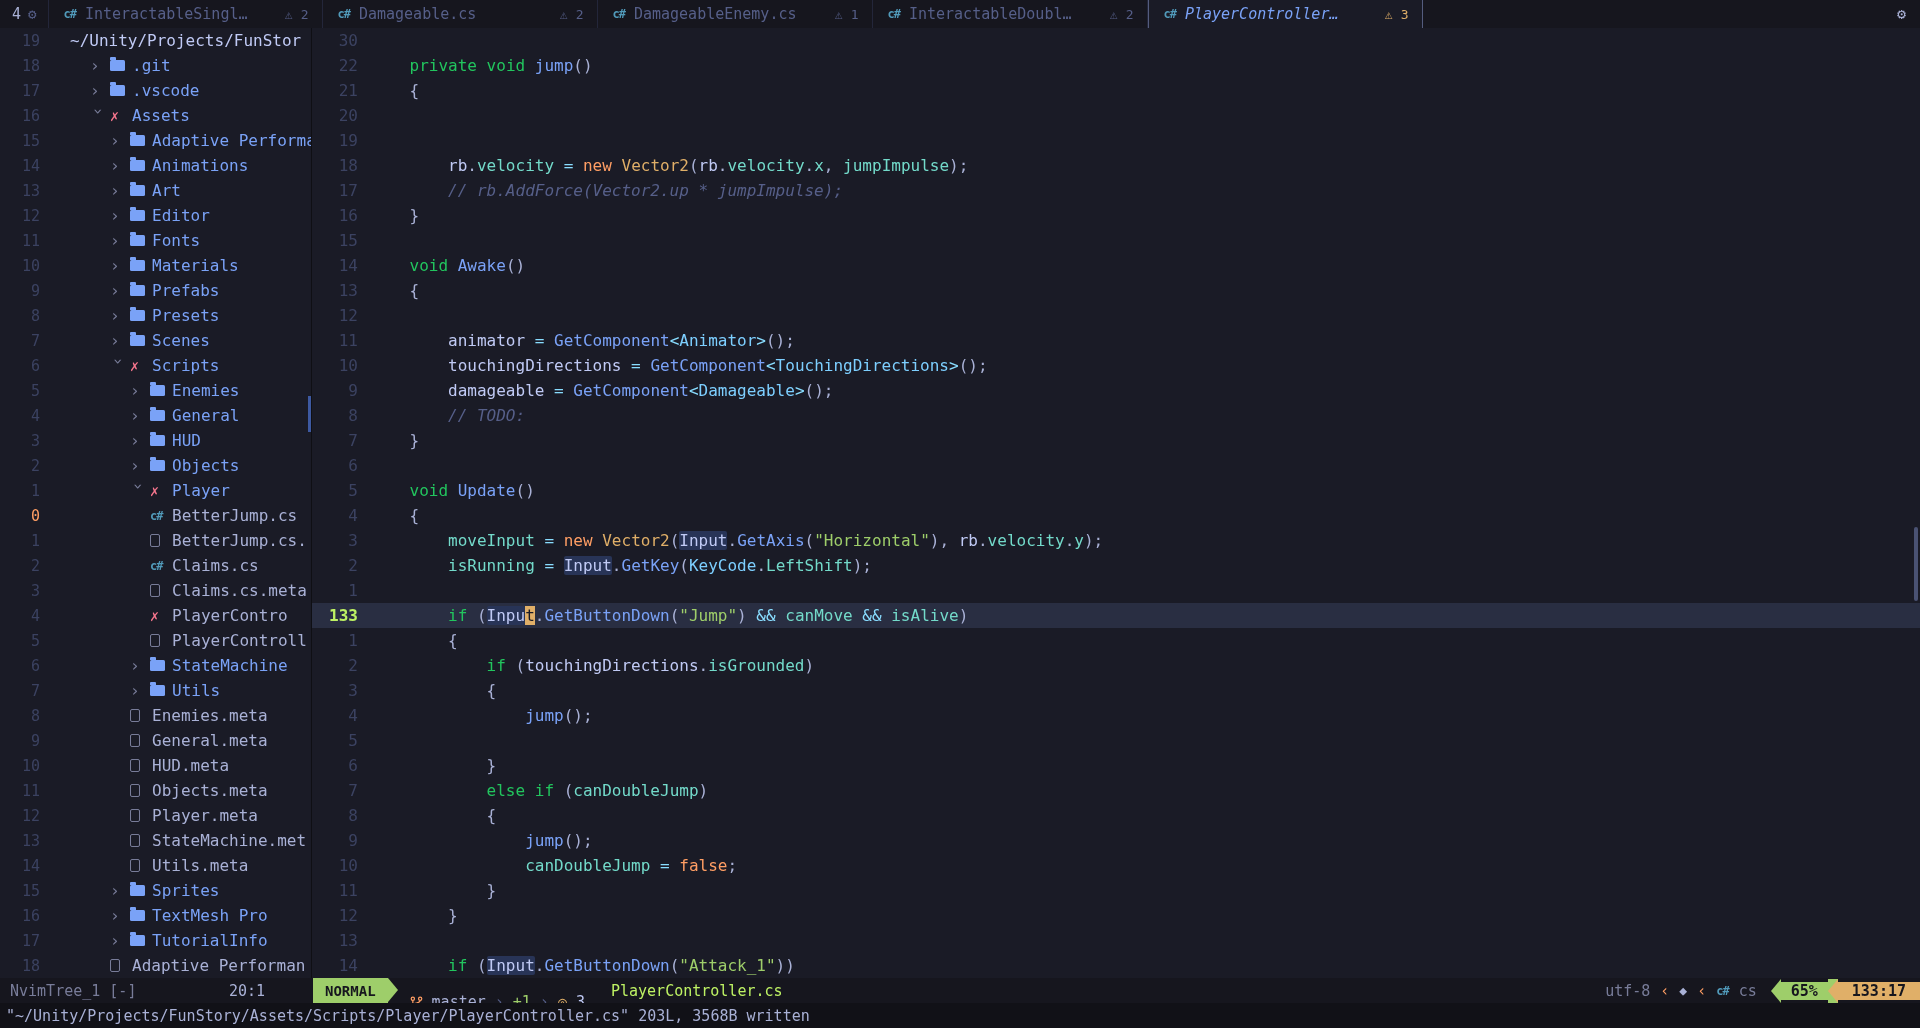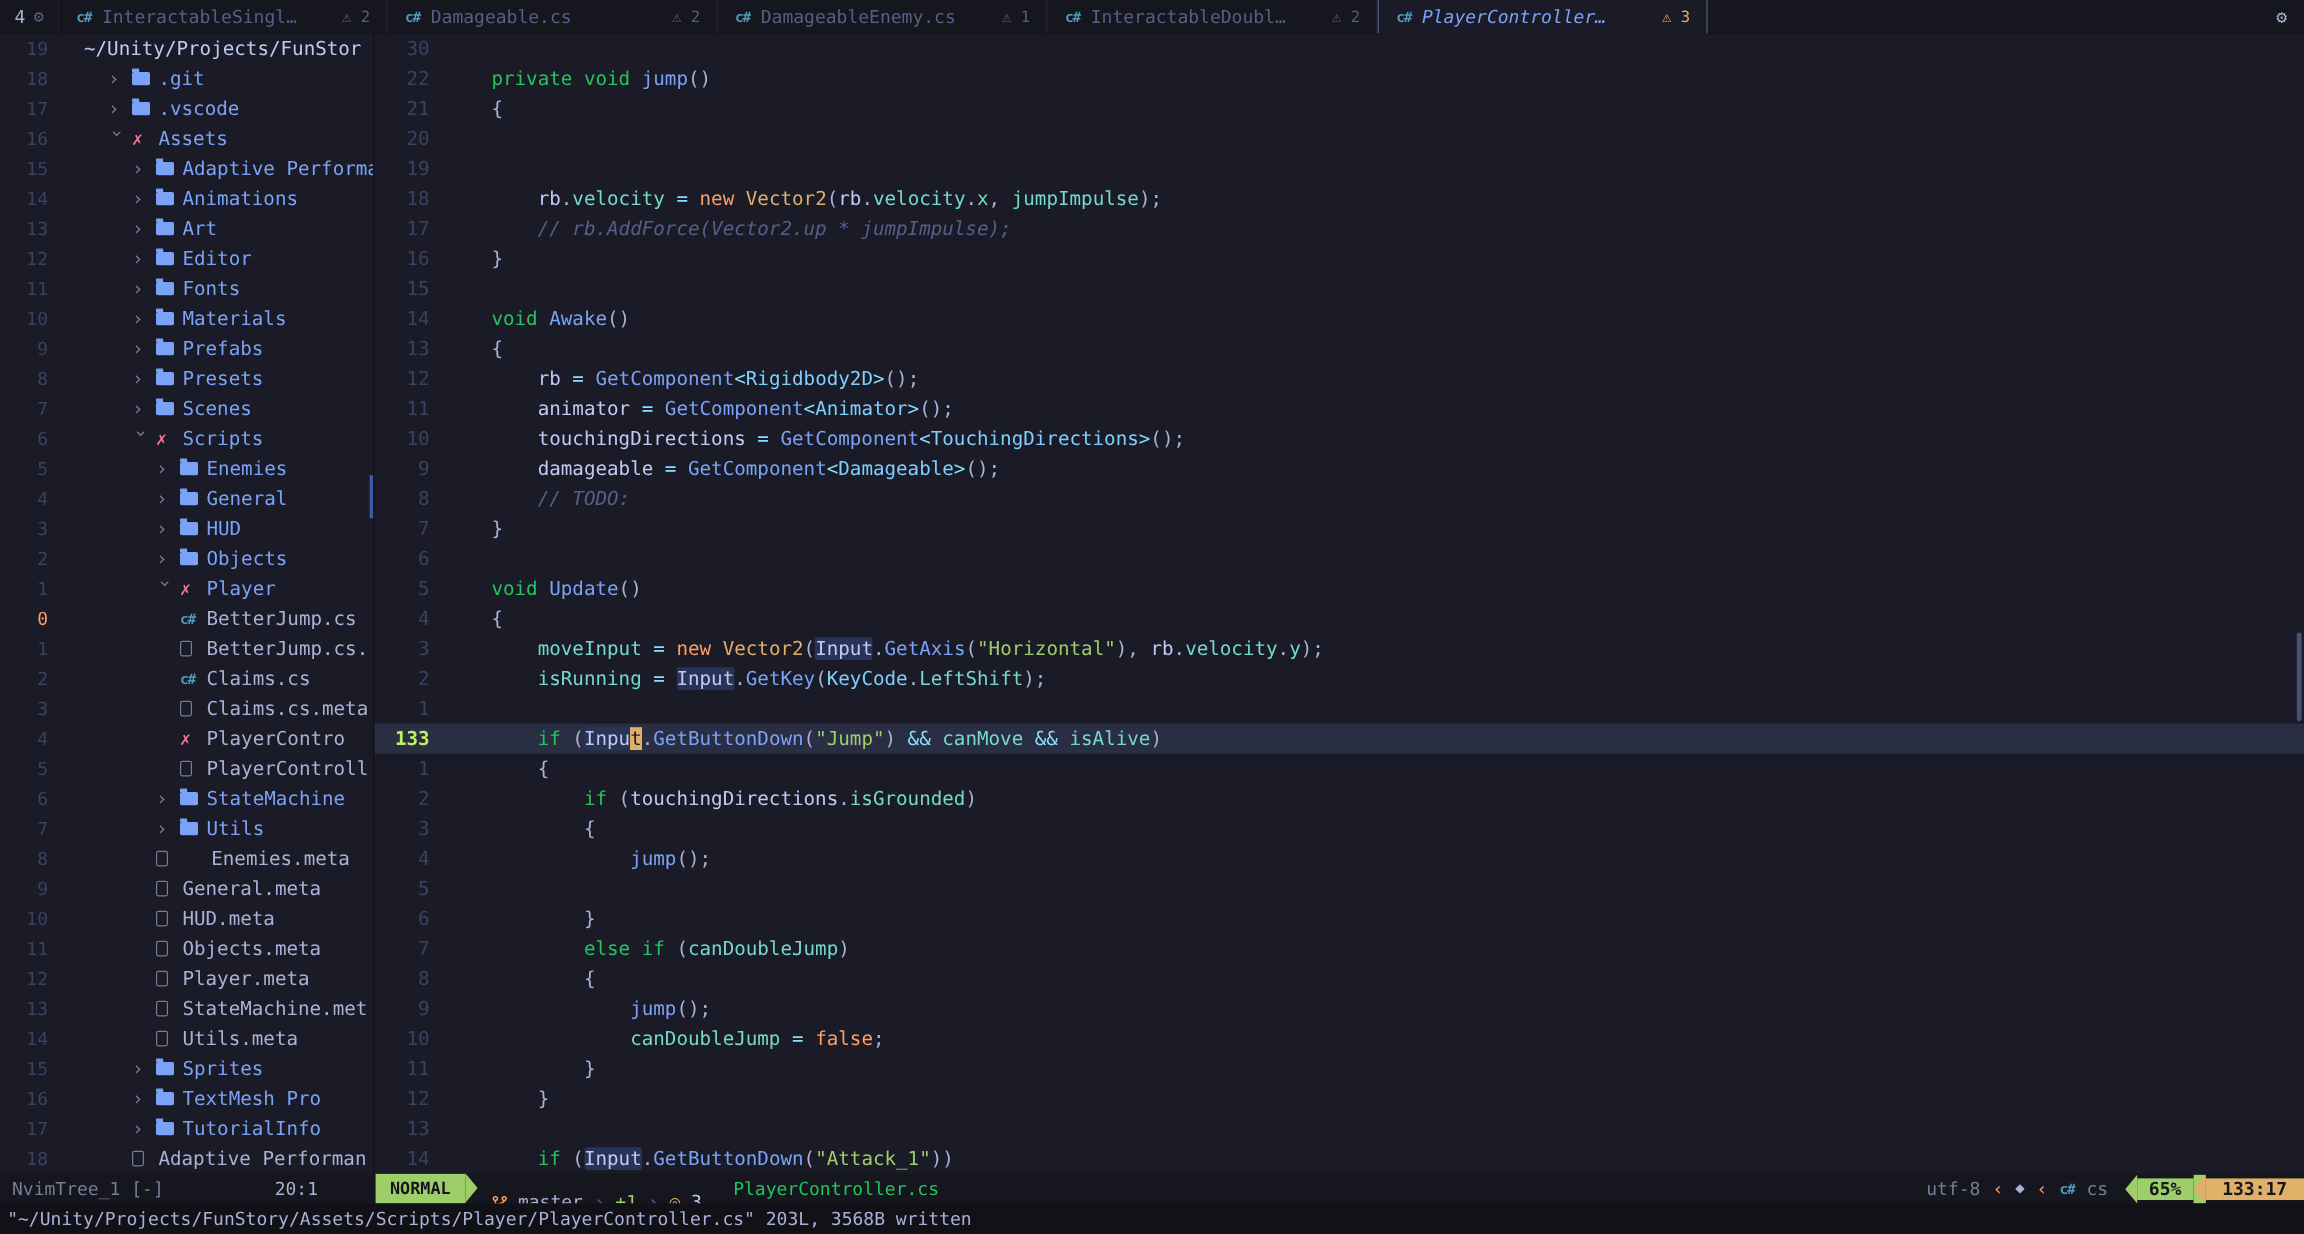--- a/index.html
+++ b/index.html
@@ -71,21 +71,21 @@
   .statusline{display:flex;align-items:stretch;background:#16161e;font-size:15px;color:#787c99;overflow:hidden;}
   .sl-tree{flex:0 0 313px;display:flex;align-items:center;justify-content:space-between;padding:0 48px 0 10px;}
   .sl-tree-pos{color:#a9b1d6;}
   .sl-mode{background:#9ece6a;color:#16161e;font-weight:bold;display:flex;align-items:center;padding:0 12px;font-size:14px;}
   .sl-arrow{width:0;height:0;border-top:12.5px solid transparent;border-bottom:12.5px solid transparent;border-left:10px solid #9ece6a;}
   .sl-git{display:flex;align-items:center;gap:9px;padding:0 12px;color:#a9b1d6;margin-top:23px;}
   .sl-sep{color:#565f89;}
   .sl-added{color:#9ece6a;}
   .sl-diag-ic{color:#e0af68;}
   .sl-diag-count{color:#c0caf5;}
-  .sl-file{margin-left:14px;color:#22c55e;display:flex;align-items:center;}
+  .sl-file{margin-left:14px;color:#bef264;display:flex;align-items:center;}
   .sl-right{margin-left:auto;display:flex;align-items:center;}
   .sl-right>*{margin-left:10px;}
   .sl-sep-r{color:#ff9e64;}
   .sl-ff{color:#a9b1d6;font-size:13px;}
   .sl-arrow-l{width:0;height:0;border-top:12.5px solid transparent;border-bottom:12.5px solid transparent;border-right:10px solid #9ece6a;margin-left:14px;}
   .sl-prog{margin-left:0;background:#9ece6a;color:#16161e;font-weight:bold;display:flex;align-items:center;padding:0 10px;}
   .sl-arrow-l2{margin-left:0;width:0;height:0;border-top:12.5px solid transparent;border-bottom:12.5px solid transparent;border-right:10px solid #e0af68;background:#9ece6a;}
   .sl-loc{margin-left:0;background:#e0af68;color:#16161e;font-weight:bold;display:flex;align-items:center;padding:0 14px;}
 
   
@@ -391,21 +391,21 @@
             <div class="tree-content" style="padding-left: 76px;">
               <span class="arrow">›</span>
               <span class="tree-ic">
                 <span class="i-folder"></span>
               </span>
               <span class="tree-label lbl-folder">Utils</span>
             </div>
           </div>
           <div class="tree-row">
             <span class="tree-gutter">8</span>
-            <div class="tree-content" style="padding-left: 76px; gap: 24px;">
+            <div class="tree-content" style="padding-left: 76px;">
               <span class="tree-ic">
                 <span class="i-file"></span>
               </span>
               <span class="tree-label lbl-file">Enemies.meta</span>
             </div>
           </div>
           <div class="tree-row">
             <span class="tree-gutter">9</span>
             <div class="tree-content" style="padding-left: 76px;">
               <span class="tree-ic">
@@ -541,21 +541,20 @@
           <div class="code-row">
             <span class="gutter">14</span>
             <div class="code-text"><span class="tk-p">    </span><span class="tk-kw">void</span><span class="tk-p"> </span><span class="tk-fn">Awake</span><span class="tk-p">()</span></div>
           </div>
           <div class="code-row">
             <span class="gutter">13</span>
             <div class="code-text"><span class="tk-p">    {</span></div>
           </div>
           <div class="code-row">
             <span class="gutter">12</span>
-            <div class="code-text"><span class="tk-p">        </span><span class="tk-id">rb</span><span class="tk-p"> </span><span class="tk-op">=</span><span class="tk-p"> </span><span class="tk-fn">GetComponent</span><span class="tk-op">&lt;</span><span class="tk-ty">Rigidbody2D</span><span class="tk-op">&gt;</span><span class="tk-p">();</span></div>
           </div>
           <div class="code-row">
             <span class="gutter">11</span>
             <div class="code-text"><span class="tk-p">        </span><span class="tk-id">animator</span><span class="tk-p"> </span><span class="tk-op">=</span><span class="tk-p"> </span><span class="tk-fn">GetComponent</span><span class="tk-op">&lt;</span><span class="tk-ty">Animator</span><span class="tk-op">&gt;</span><span class="tk-p">();</span></div>
           </div>
           <div class="code-row">
             <span class="gutter">10</span>
             <div class="code-text"><span class="tk-p">        </span><span class="tk-id">touchingDirections</span><span class="tk-p"> </span><span class="tk-op">=</span><span class="tk-p"> </span><span class="tk-fn">GetComponent</span><span class="tk-op">&lt;</span><span class="tk-ty">TouchingDirections</span><span class="tk-op">&gt;</span><span class="tk-p">();</span></div>
           </div>
           <div class="code-row">

